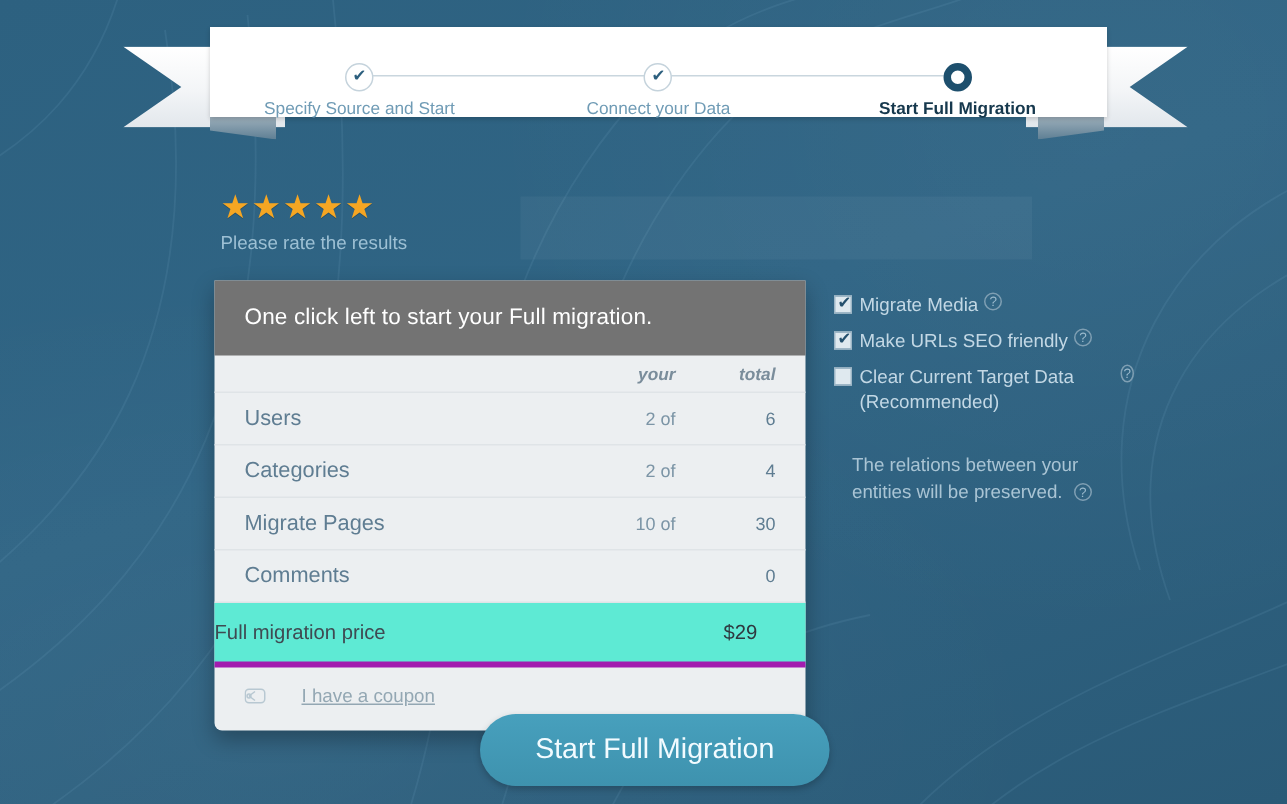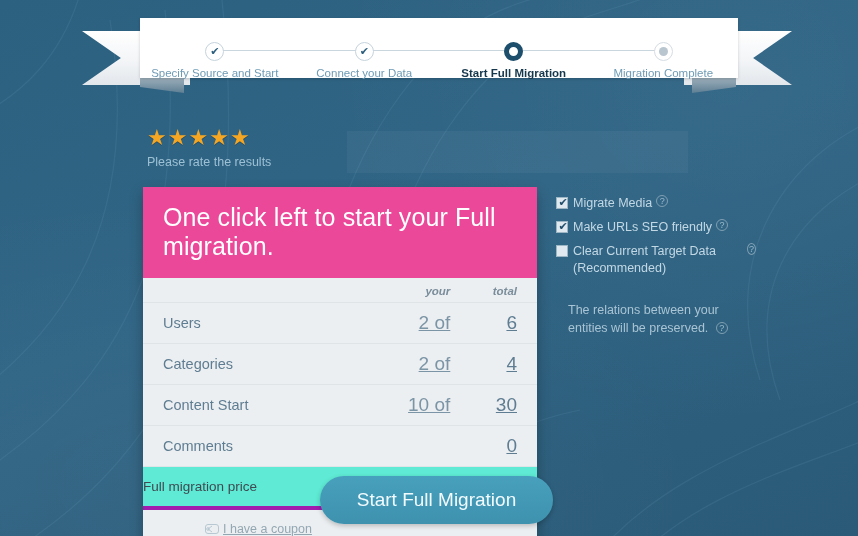--- a/index.html
+++ b/index.html
@@ -160,23 +160,23 @@
   
   .card {
     position: absolute;
     left: 143px; top: 187px;
     width: 394px;
     background: #eceff1;
     border-radius: 0 0 5px 5px;
     box-shadow: 0 6px 14px rgba(0,0,0,0.28);
   }
   .card-header {
-    background: #ec4899;
+    background: #737373;
     color: #ffffff;
-    font-size: 25px;
+    font-size: 15px;
     padding: 16px 20px 17px;
     letter-spacing: 0.1px;
   }
   .table {
     width: 100%;
     border-collapse: collapse;
   }
   .table th,
   .table td {
     padding: 9px 0;
@@ -190,21 +190,21 @@
     color: #7a8d9b;
     padding-top: 7px;
     padding-bottom: 5px;
   }
   .col-name  { width: 52%; padding-left: 20px !important; text-align: left;  color: #5f7d92; }
   .col-done  { width: 26%; text-align: right; color: #7c95a6; }
   .col-total { width: 22%; text-align: right; padding-right: 20px !important; color: #5f7d92; }
 
   .table tbody td.col-name { font-size: 14.5px; }
   .table tbody td.col-done,
-  .table tbody td.col-total { font-size: 19px; text-decoration: underline; }
+  .table tbody td.col-total { font-size: 12px; }
 
   .price-row td {
     background: #5eead4;
     border-bottom: 4px solid #a21caf;
     padding: 12px 0;
   }
   .price-label {
     padding-left: 20px;
     font-size: 16.5px;
     color: #3f4a52;
@@ -212,22 +212,21 @@
   .price-value {
     padding-right: 20px;
     text-align: center;
     font-size: 20px;
     color: #2f3940;
   }
   .coupon-row {
     padding: 12px 20px 16px;
     display: flex;
     align-items: center;
-    gap: 3px;
-    margin-left: 42px;
+    gap: 23px;
   }
   .coupon-link {
     font-size: 12.5px;
     color: #93a7b3;
     text-decoration: underline;
   }
 
   
   .options {
     position: absolute;
@@ -343,27 +342,20 @@
           </div>
           <div class="step-label">Connect your Data</div>
         </div>
 
         <div class="step is-active">
           <div class="connector"></div>
           <div class="node active"></div>
           <div class="step-label">Start Full Migration</div>
         </div>
 
-        <div class="step">
-          <div class="connector"></div>
-          <div class="node future">
-            <span class="dot"></span>
-          </div>
-          <div class="step-label">Migration Complete</div>
-        </div>
 
       </div>
     </div>
   </div>
 
   <div class="rating">
     <div class="stars">★★★★★</div>
     <div class="rating-caption">Please rate the results</div>
   </div>
 
@@ -386,21 +378,21 @@
           <td class="col-name">Users</td>
           <td class="col-done">2 of</td>
           <td class="col-total">6</td>
         </tr>
         <tr>
           <td class="col-name">Categories</td>
           <td class="col-done">2 of</td>
           <td class="col-total">4</td>
         </tr>
         <tr>
-          <td class="col-name">Content Start</td>
+          <td class="col-name">Migrate Pages</td>
           <td class="col-done">10 of</td>
           <td class="col-total">30</td>
         </tr>
         <tr>
           <td class="col-name">Comments</td>
           <td class="col-done"></td>
           <td class="col-total">0</td>
         </tr>
         <tr class="price-row">
           <td class="price-label" colspan="2">Full migration price</td>

